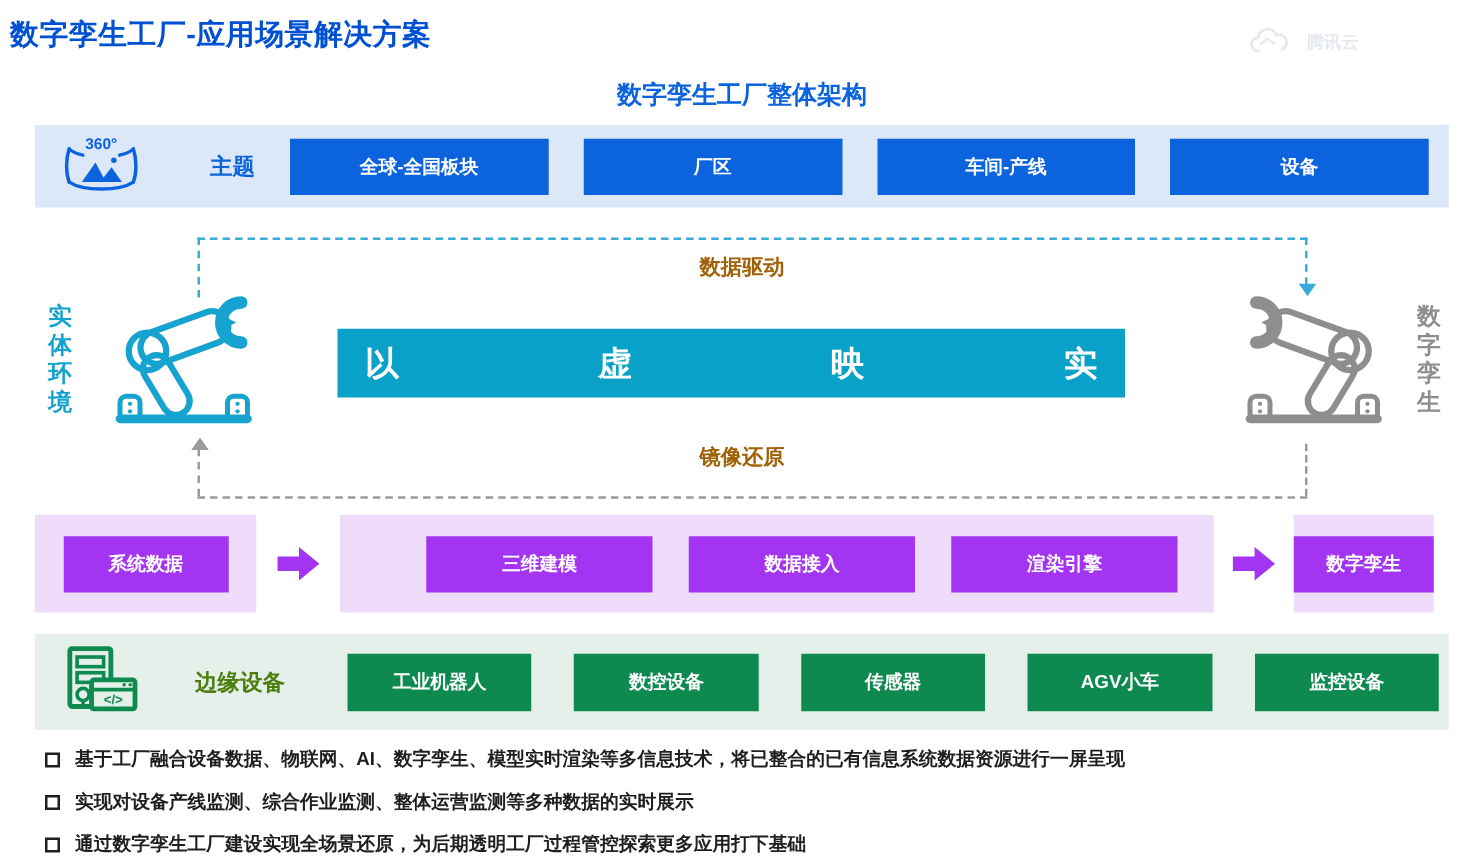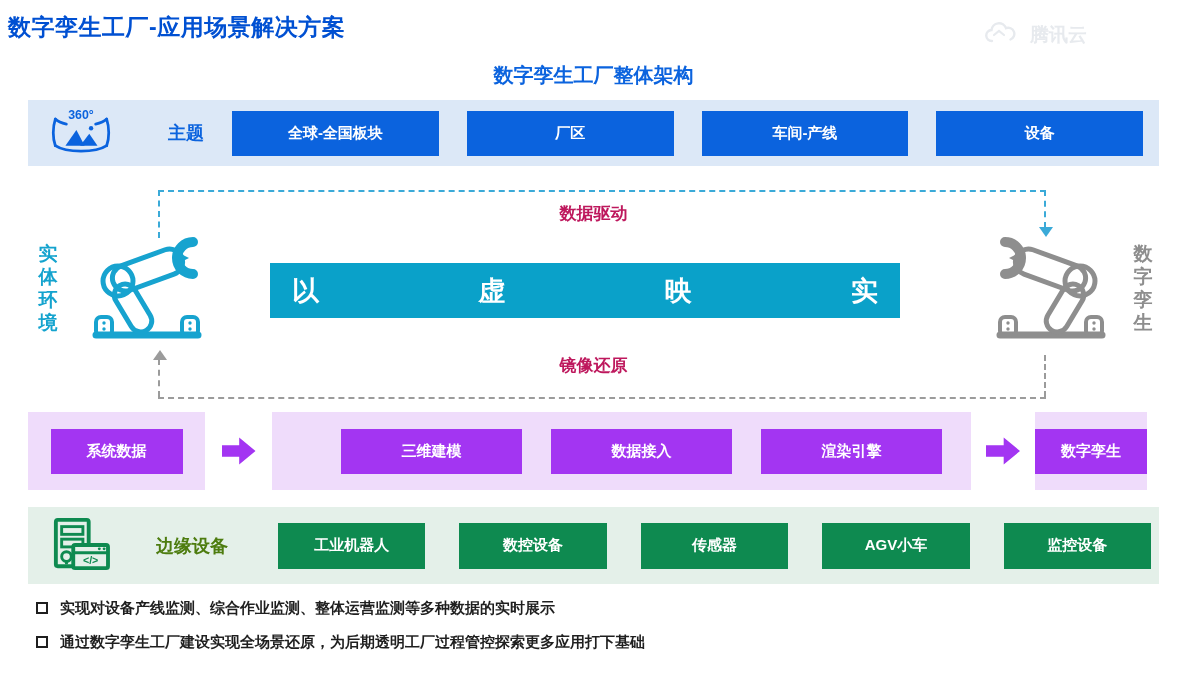--- a/index.html
+++ b/index.html
@@ -1,41 +1,41 @@
 <!DOCTYPE html>
 <html><head>
 <meta charset="utf-8">
 <style>
   html,body{margin:0;padding:0;background:#fff;}
   body{font-family:"Liberation Sans","DejaVu Sans",sans-serif;}
   .page{position:relative;width:1187px;height:692px;background:#fff;overflow:hidden;}
 
   
   .page-title{position:absolute;left:8px;top:12px;font-size:23px;font-weight:bold;color:#0050D2;letter-spacing:.5px;}
-  .logo{position:absolute;right:100px;top:20px;display:flex;align-items:center;gap:14px;color:#E7EAEE;font-size:19px;font-weight:bold;}
+  .logo{position:absolute;right:100px;top:20px;display:flex;align-items:center;gap:14px;color:#E7EAEE;font-size:14px;font-weight:bold;}
   .arch-heading{position:absolute;left:0;right:0;top:62px;text-align:center;font-size:20px;font-weight:bold;color:#0B63DE;}
 
   
   .theme-bar{position:absolute;left:28px;top:100px;width:1131px;height:66px;background:#DCE8F7;display:flex;align-items:center;}
   .theme-icon{margin-left:20px;flex:none;}
   .theme-label{margin-left:54px;font-size:18px;font-weight:bold;color:#0B63DE;flex:none;}
   .theme-buttons{display:flex;gap:28px;margin-left:28px;margin-right:16px;flex:1;}
   .btn-blue{flex:1;height:45px;background:#0B63DE;color:#fff;font-size:15px;font-weight:bold;display:flex;align-items:center;justify-content:center;}
 
   
   .stage{position:absolute;left:0;top:166px;width:1187px;height:246px;}
   .dash-cyan-h{position:absolute;left:158px;top:24px;width:888px;height:0;border-top:2px dashed #3BAAD8;}
   .dash-cyan-vl{position:absolute;left:158px;top:24px;width:0;height:48px;border-left:2px dashed #3BAAD8;}
   .dash-cyan-vr{position:absolute;left:1044px;top:24px;width:0;height:38px;border-left:2px dashed #3BAAD8;}
   .arr-down{position:absolute;left:1039px;top:61px;width:0;height:0;border-left:7px solid transparent;border-right:7px solid transparent;border-top:10px solid #3BAAD8;}
   .dash-gray-h{position:absolute;left:158px;top:231px;width:888px;height:0;border-top:2px dashed #9B9B9B;}
   .dash-gray-vl{position:absolute;left:158px;top:193px;width:0;height:38px;border-left:2px dashed #9B9B9B;}
   .dash-gray-vr{position:absolute;left:1044px;top:189px;width:0;height:42px;border-left:2px dashed #9B9B9B;}
   .arr-up{position:absolute;left:153px;top:184px;width:0;height:0;border-left:7px solid transparent;border-right:7px solid transparent;border-bottom:10px solid #9B9B9B;}
-  .flow-label{position:absolute;left:0;right:0;text-align:center;font-size:17px;font-weight:bold;color:#be185d;}
+  .flow-label{position:absolute;left:0;right:0;text-align:center;font-size:17px;font-weight:bold;color:#a16207;}
   .flow-top{top:36px;}
   .flow-bottom{top:188px;}
   .banner{position:absolute;left:270px;top:97px;width:630px;height:55px;background:#0AA1C9;color:#fff;display:flex;align-items:center;justify-content:space-between;padding:0 22px;box-sizing:border-box;font-size:27px;font-weight:bold;}
   .side-label{position:absolute;width:24px;font-size:19px;font-weight:bold;line-height:23px;text-align:center;word-break:break-all;top:76px;}
   .side-left{left:36px;color:#14A3CE;}
   .side-right{left:1131px;color:#8E8E8E;}
   .robot{position:absolute;top:64px;width:130px;height:122px;}
   .robot-left{left:82px;color:#17A3CF;}
   .robot-right{left:986px;color:#8E8E8E;}
   .robot-right svg{transform:scaleX(-1);}
@@ -208,20 +208,24 @@
       <div class="btn-green">数控设备</div>
       <div class="btn-green">传感器</div>
       <div class="btn-green">AGV小车</div>
       <div class="btn-green">监控设备</div>
     </div>
   </div>
 
   <div class="bullets">
     <div class="bullet-row">
       <span class="bullet-square"></span>
+      <span class="bullet-text">基于工厂融合设备数据、物联网、AI、数字孪生、模型实时渲染等多信息技术，将已整合的已有信息系统数据资源进行一屏呈现</span>
+    </div>
+    <div class="bullet-row">
+      <span class="bullet-square"></span>
       <span class="bullet-text">实现对设备产线监测、综合作业监测、整体运营监测等多种数据的实时展示</span>
     </div>
     <div class="bullet-row">
       <span class="bullet-square"></span>
       <span class="bullet-text">通过数字孪生工厂建设实现全场景还原，为后期透明工厂过程管控探索更多应用打下基础</span>
     </div>
   </div>
 
 </div>
 

